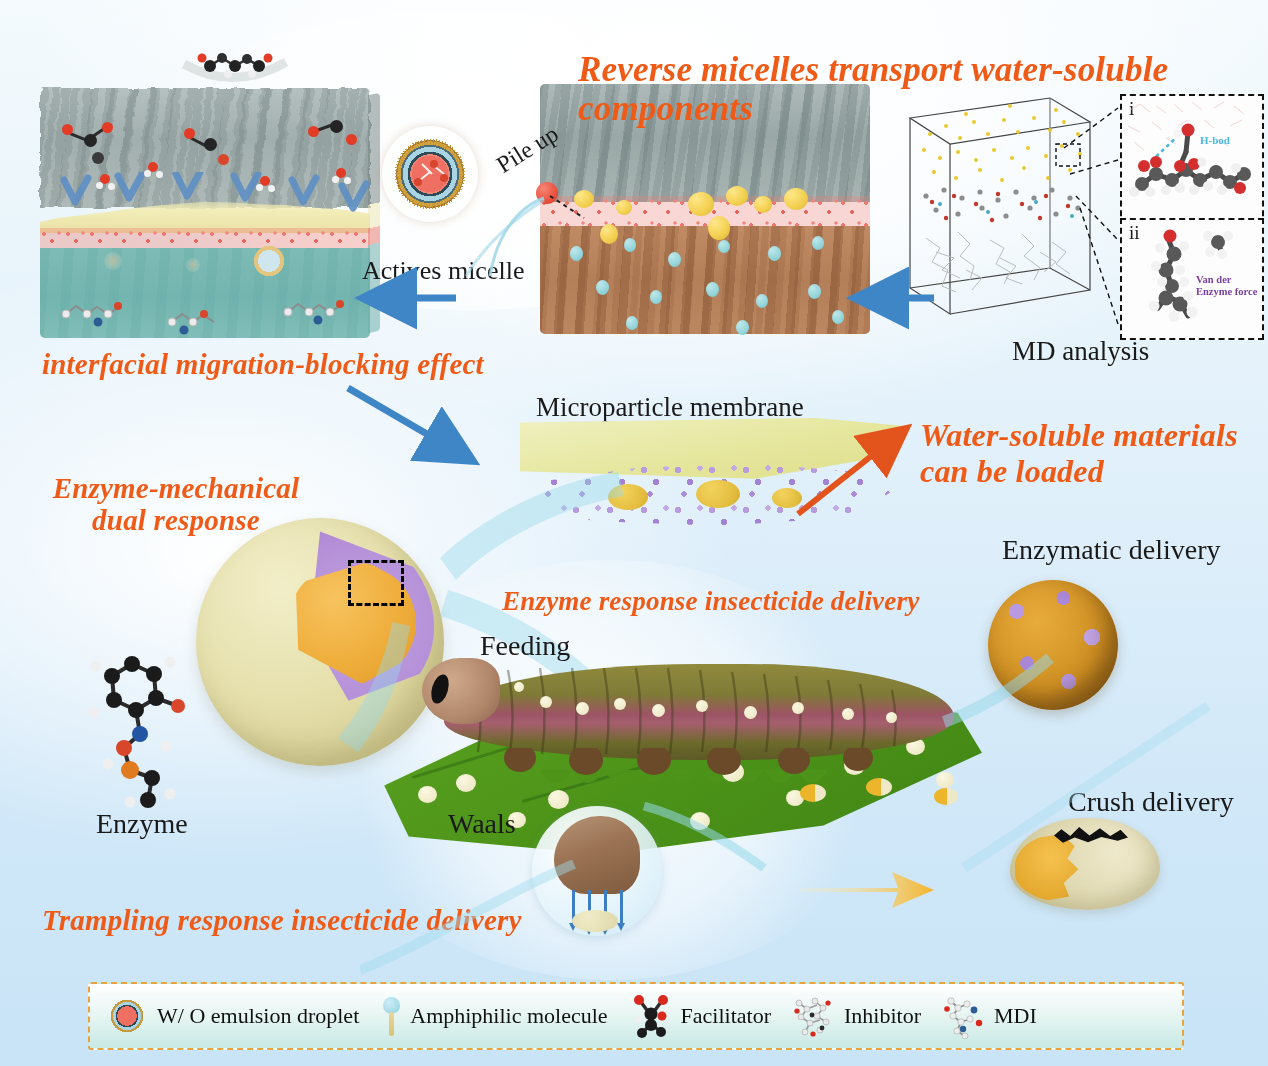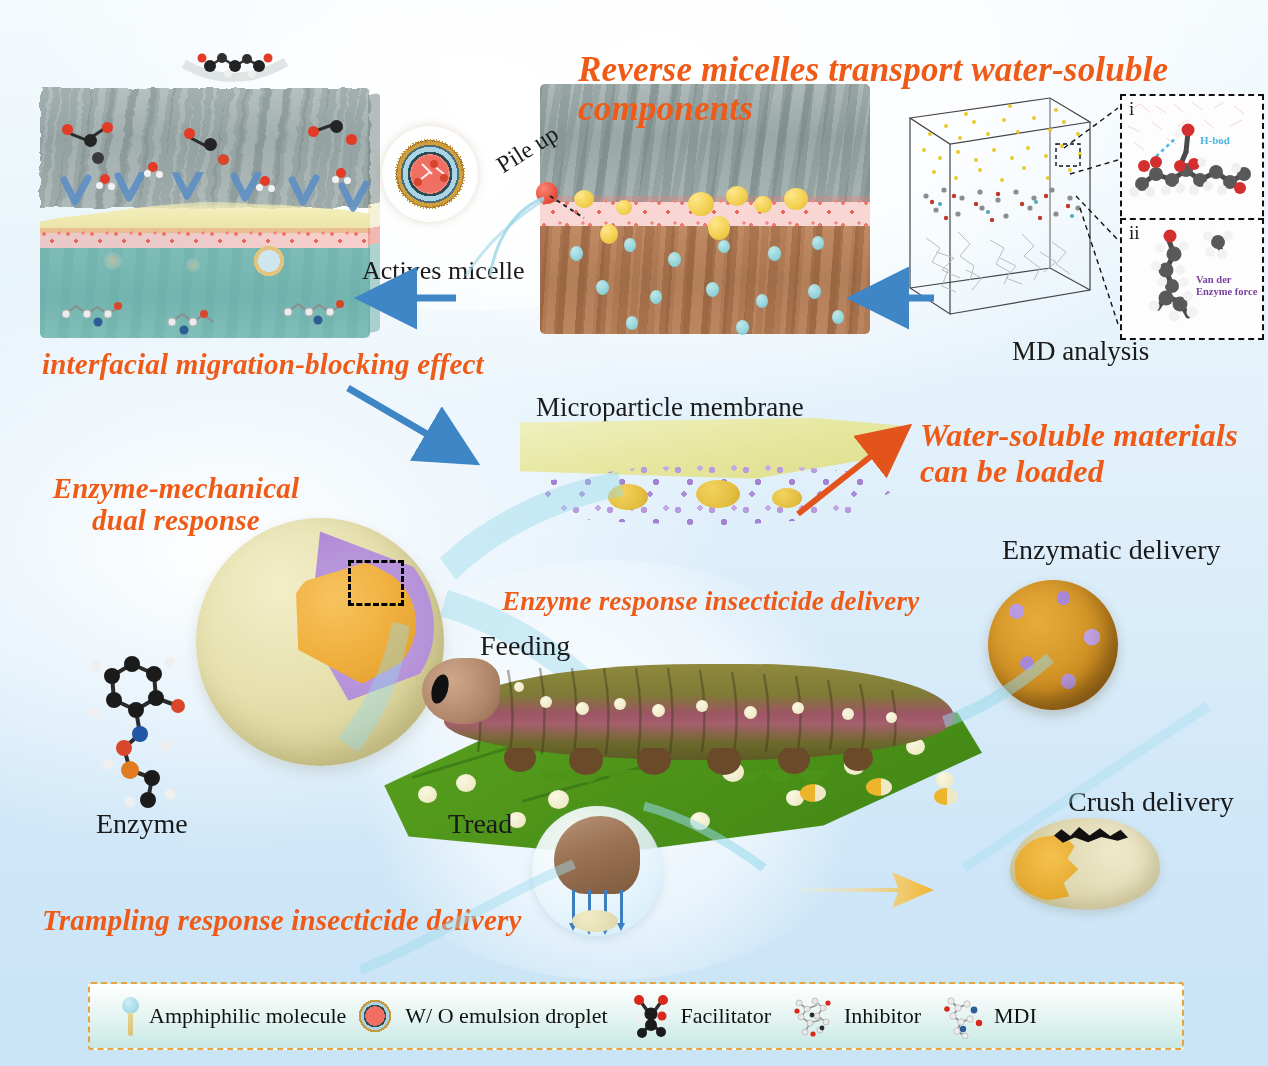--- a/index.html
+++ b/index.html
@@ -784,21 +784,21 @@
     </g>
   </svg>
   <div class="catHead">
     <div class="catEye"></div>
   </div>
 </div>
 
 <div class="abs noselect blk" style="left:480px;top:630px;font-size:28px;">Feeding</div>
 <div class="abs hl noselect" style="left:502px;top:586px;font-size:27px;">Enzyme response insecticide delivery</div>
 
-<div class="abs noselect blk" style="left:448px;top:808px;font-size:28px;">Tread</div>
+<div class="abs noselect blk" style="left:448px;top:808px;font-size:28px;">Waals</div>
 <div class="treadB abs noselect">
   <div class="foot"></div>
   <div class="tarrow" style="left:40px;top:84px;height:34px;"></div>
   <div class="tarrow" style="left:56px;top:84px;height:38px;"></div>
   <div class="tarrow" style="left:72px;top:84px;height:38px;"></div>
   <div class="tarrow" style="left:88px;top:84px;height:34px;"></div>
   <div class="pellet"></div>
 </div>
 <svg class="abs" style="left:640px;top:790px;" width="130" height="90">
   <path d="M4,16 C48,28 86,50 124,78" stroke="rgba(150,216,234,.55)" stroke-width="9" fill="none"></path>
@@ -831,36 +831,36 @@
 
 <svg class="abs" style="left:360px;top:860px;" width="220" height="120">
   <path d="M0,110 C70,82 130,40 214,4" stroke="rgba(160,220,238,.45)" stroke-width="10" fill="none"></path>
 </svg>
 <svg class="abs" style="left:960px;top:700px;" width="260" height="180">
   <path d="M248,6 C180,52 96,106 4,168" stroke="rgba(160,220,238,.35)" stroke-width="10" fill="none"></path>
 </svg>
 
 <div class="legend abs noselect">
 
-  <div class="lgItem" style="margin-left:14px;">
-    <div class="lgIcon" style="width:24px;">
-      <div style="position:absolute;left:4px;top:4px;width:17px;height:17px;border-radius:50%;background:radial-gradient(circle at 36% 32%,#cfeef6,#9fd9e6 70%,#86cbdb);"></div>
-      <div style="position:absolute;left:10px;top:19px;width:5px;height:24px;border-radius:3px;background:linear-gradient(180deg,#e8d79a,#d8c277);"></div>
-    </div>
-    <div class="lgLabel">Amphiphilic molecule</div>
-  </div>
-
   <div class="lgItem">
     <div class="lgIcon" style="border-radius:50%;
            background:
              radial-gradient(circle at 50% 50%, #ef6f62 0 30%, transparent 30%),
              radial-gradient(circle at 50% 50%, transparent 0 30%, #2d4a57 30% 35%, transparent 35%),
              radial-gradient(circle at 50% 50%, transparent 0 35%, #a8d4e4 35% 43%, transparent 43%),
              radial-gradient(circle at 50% 50%, transparent 0 43%, #c89a40 43% 50%, transparent 50%);"></div>
     <div class="lgLabel">W/ O emulsion droplet</div>
+  </div>
+
+  <div class="lgItem" style="margin-left:14px;">
+    <div class="lgIcon" style="width:24px;">
+      <div style="position:absolute;left:4px;top:4px;width:17px;height:17px;border-radius:50%;background:radial-gradient(circle at 36% 32%,#cfeef6,#9fd9e6 70%,#86cbdb);"></div>
+      <div style="position:absolute;left:10px;top:19px;width:5px;height:24px;border-radius:3px;background:linear-gradient(180deg,#e8d79a,#d8c277);"></div>
+    </div>
+    <div class="lgLabel">Amphiphilic molecule</div>
   </div>
 
   <div class="lgItem" style="margin-left:14px;">
     <div class="lgIcon">
       <svg width="46" height="46">
         <g stroke="#2b2b2b" stroke-width="3.4" stroke-linecap="round">
           <path d="M13,9 L21,20"></path>
             <path d="M33,9 L25,20"></path>
             <path d="M23,20 L23,31"></path>
           <path d="M23,31 L15,39"></path>

